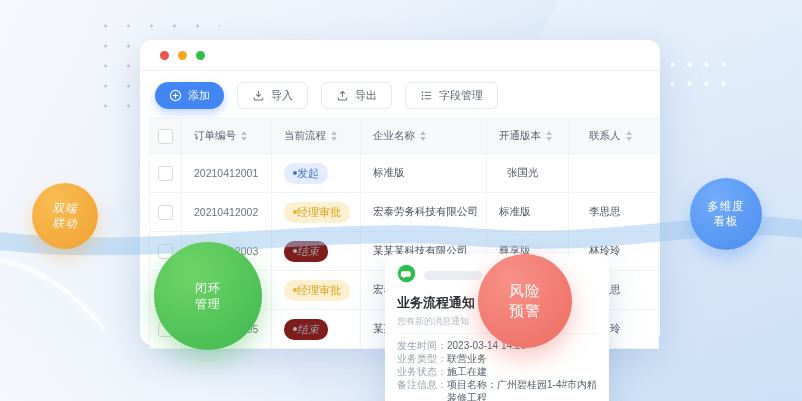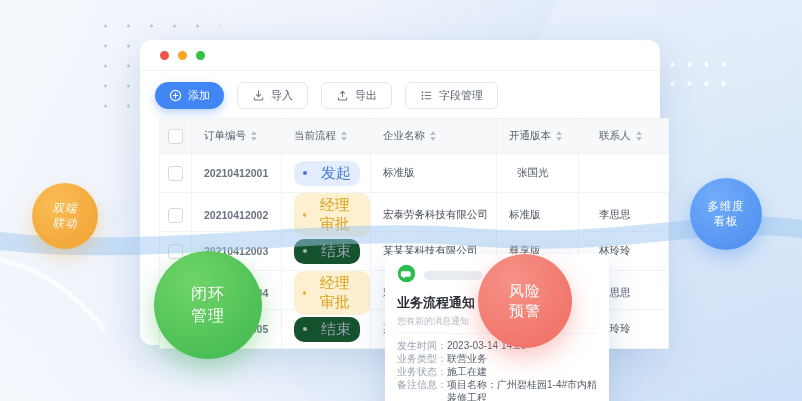--- a/index.html
+++ b/index.html
@@ -25,50 +25,50 @@
   .tl-dot{width:9px;height:9px;border-radius:50%;}
   .tl-red{background:#ee544d;} .tl-yellow{background:#f6a623;} .tl-green{background:#32c146;}
 
   .toolbar{display:flex;align-items:flex-end;gap:13px;padding:11px 0 0 15px;}
   .btn{display:inline-flex;align-items:center;gap:6px;height:27px;padding:0 14px;border-radius:14px;
     font-size:11px;cursor:pointer;box-sizing:border-box;}
   .btn-primary{background:#4285f4;color:#fff;box-shadow:0 4px 10px rgba(66,133,244,.35);}
   .btn-ghost{background:#fff;color:#5b6573;border:1px solid #e3e7ee;border-radius:6px;}
   .btn svg{display:block;}
 
-  .table{position:absolute;left:19px;top:78px;width:510px;font-size:10.5px;color:#4a5360;}
+  .table{position:absolute;left:9px;top:78px;width:510px;font-size:10.5px;color:#4a5360;}
   .trow{display:grid;grid-template-columns:33px 90px 89px 126px 82px 90px;align-items:center;
     height:38px;border-bottom:1px solid #f1f3f7;background:#fff;}
   .thead{height:34px;background:#f7f8fa;color:#5a6170;font-size:10.5px;border-bottom:1px solid #edf0f4;
     border-top:1px solid #edf0f4;}
   .tcell{padding-left:12px;display:flex;align-items:center;height:100%;border-right:1px solid #f1f3f7;box-sizing:border-box;}
   .tcell:first-child{justify-content:center;padding-left:0;border-left:1px solid #f1f3f7;}
   .tcell:last-child{padding-left:20px;}
   .checkbox{width:13px;height:13px;border:1px solid #d5dae1;border-radius:3px;background:#fff;cursor:pointer;}
   .sort{display:inline-flex;flex-direction:column;gap:2px;margin-left:5px;cursor:pointer;}
   .sort i{width:0;height:0;border-left:3px solid transparent;border-right:3px solid transparent;display:block;}
   .sort .up{border-bottom:4px solid #b9c2cd;}
   .sort .down{border-top:4px solid #b9c2cd;}
-  .flow-badge{display:inline-flex;align-items:center;gap:14px;padding:3px 9px;border-radius:10px;font-size:15px;}
+  .flow-badge{display:inline-flex;align-items:center;gap:0;padding:3px 9px;border-radius:10px;font-size:11px;}
   .flow-badge .dot{width:4px;height:4px;border-radius:50%;}
   .flow-badge[data-type="blue"]{background:#e4edfd;color:#4477d4;}
   .flow-badge[data-type="blue"] .dot{background:#4477d4;}
   .flow-badge[data-type="yellow"]{background:#fdf0d0;color:#d9a119;}
   .flow-badge[data-type="yellow"] .dot{background:#e8b42a;}
-  .flow-badge[data-type="gray"]{background:#14532d;color:#99a1ac;}
+  .flow-badge[data-type="gray"]{background:#7f1d1d;color:#99a1ac;font-style:italic;}
   .flow-badge[data-type="gray"] .dot{background:#aab1bb;}
-  .cell-id{color:#6a7380;font-weight:bold;}
+  .cell-id{color:#6a7380;}
   .cell-company{color:#454c58;}
 
   
   .circle{position:absolute;border-radius:50%;display:flex;align-items:center;justify-content:center;
     color:#fff;text-align:center;white-space:pre-line;font-weight:500;letter-spacing:1px;}
   .circle-orange{left:32px;top:183px;width:66px;height:66px;font-size:11.5px;line-height:1.3;z-index:3;
     background:radial-gradient(circle at 35% 30%,#f9bd55,#f0a030);box-shadow:0 8px 18px rgba(240,165,60,.35);font-style:italic;}
-  .circle-green{left:154px;top:251px;width:108px;height:108px;font-size:16px;line-height:1.35;z-index:4;
+  .circle-green{left:154px;top:242px;width:108px;height:108px;font-size:12px;line-height:1.35;z-index:4;
     background:radial-gradient(circle at 35% 28%,#6fd467,#3eb84f);box-shadow:0 10px 24px rgba(80,190,95,.40);}
   .circle-red{left:478px;top:254px;width:94px;height:94px;font-size:15px;line-height:1.35;z-index:6;
     background:radial-gradient(circle at 35% 28%,#f79187,#ee6c62);box-shadow:0 10px 24px rgba(240,115,105,.40);}
   .circle-blue{left:690px;top:178px;width:72px;height:72px;font-size:11.5px;line-height:1.3;z-index:3;
     background:radial-gradient(circle at 35% 28%,#72acf9,#4a8df0);box-shadow:0 8px 18px rgba(90,150,240,.40);}
 
   
   .notify{position:absolute;left:385px;top:254px;width:224px;background:#fff;border-radius:10px;z-index:5;
     box-shadow:0 12px 32px rgba(110,140,190,.28);padding:10px 12px 11px 12px;box-sizing:border-box;}
   .notify-head{display:flex;align-items:center;gap:8px;}

